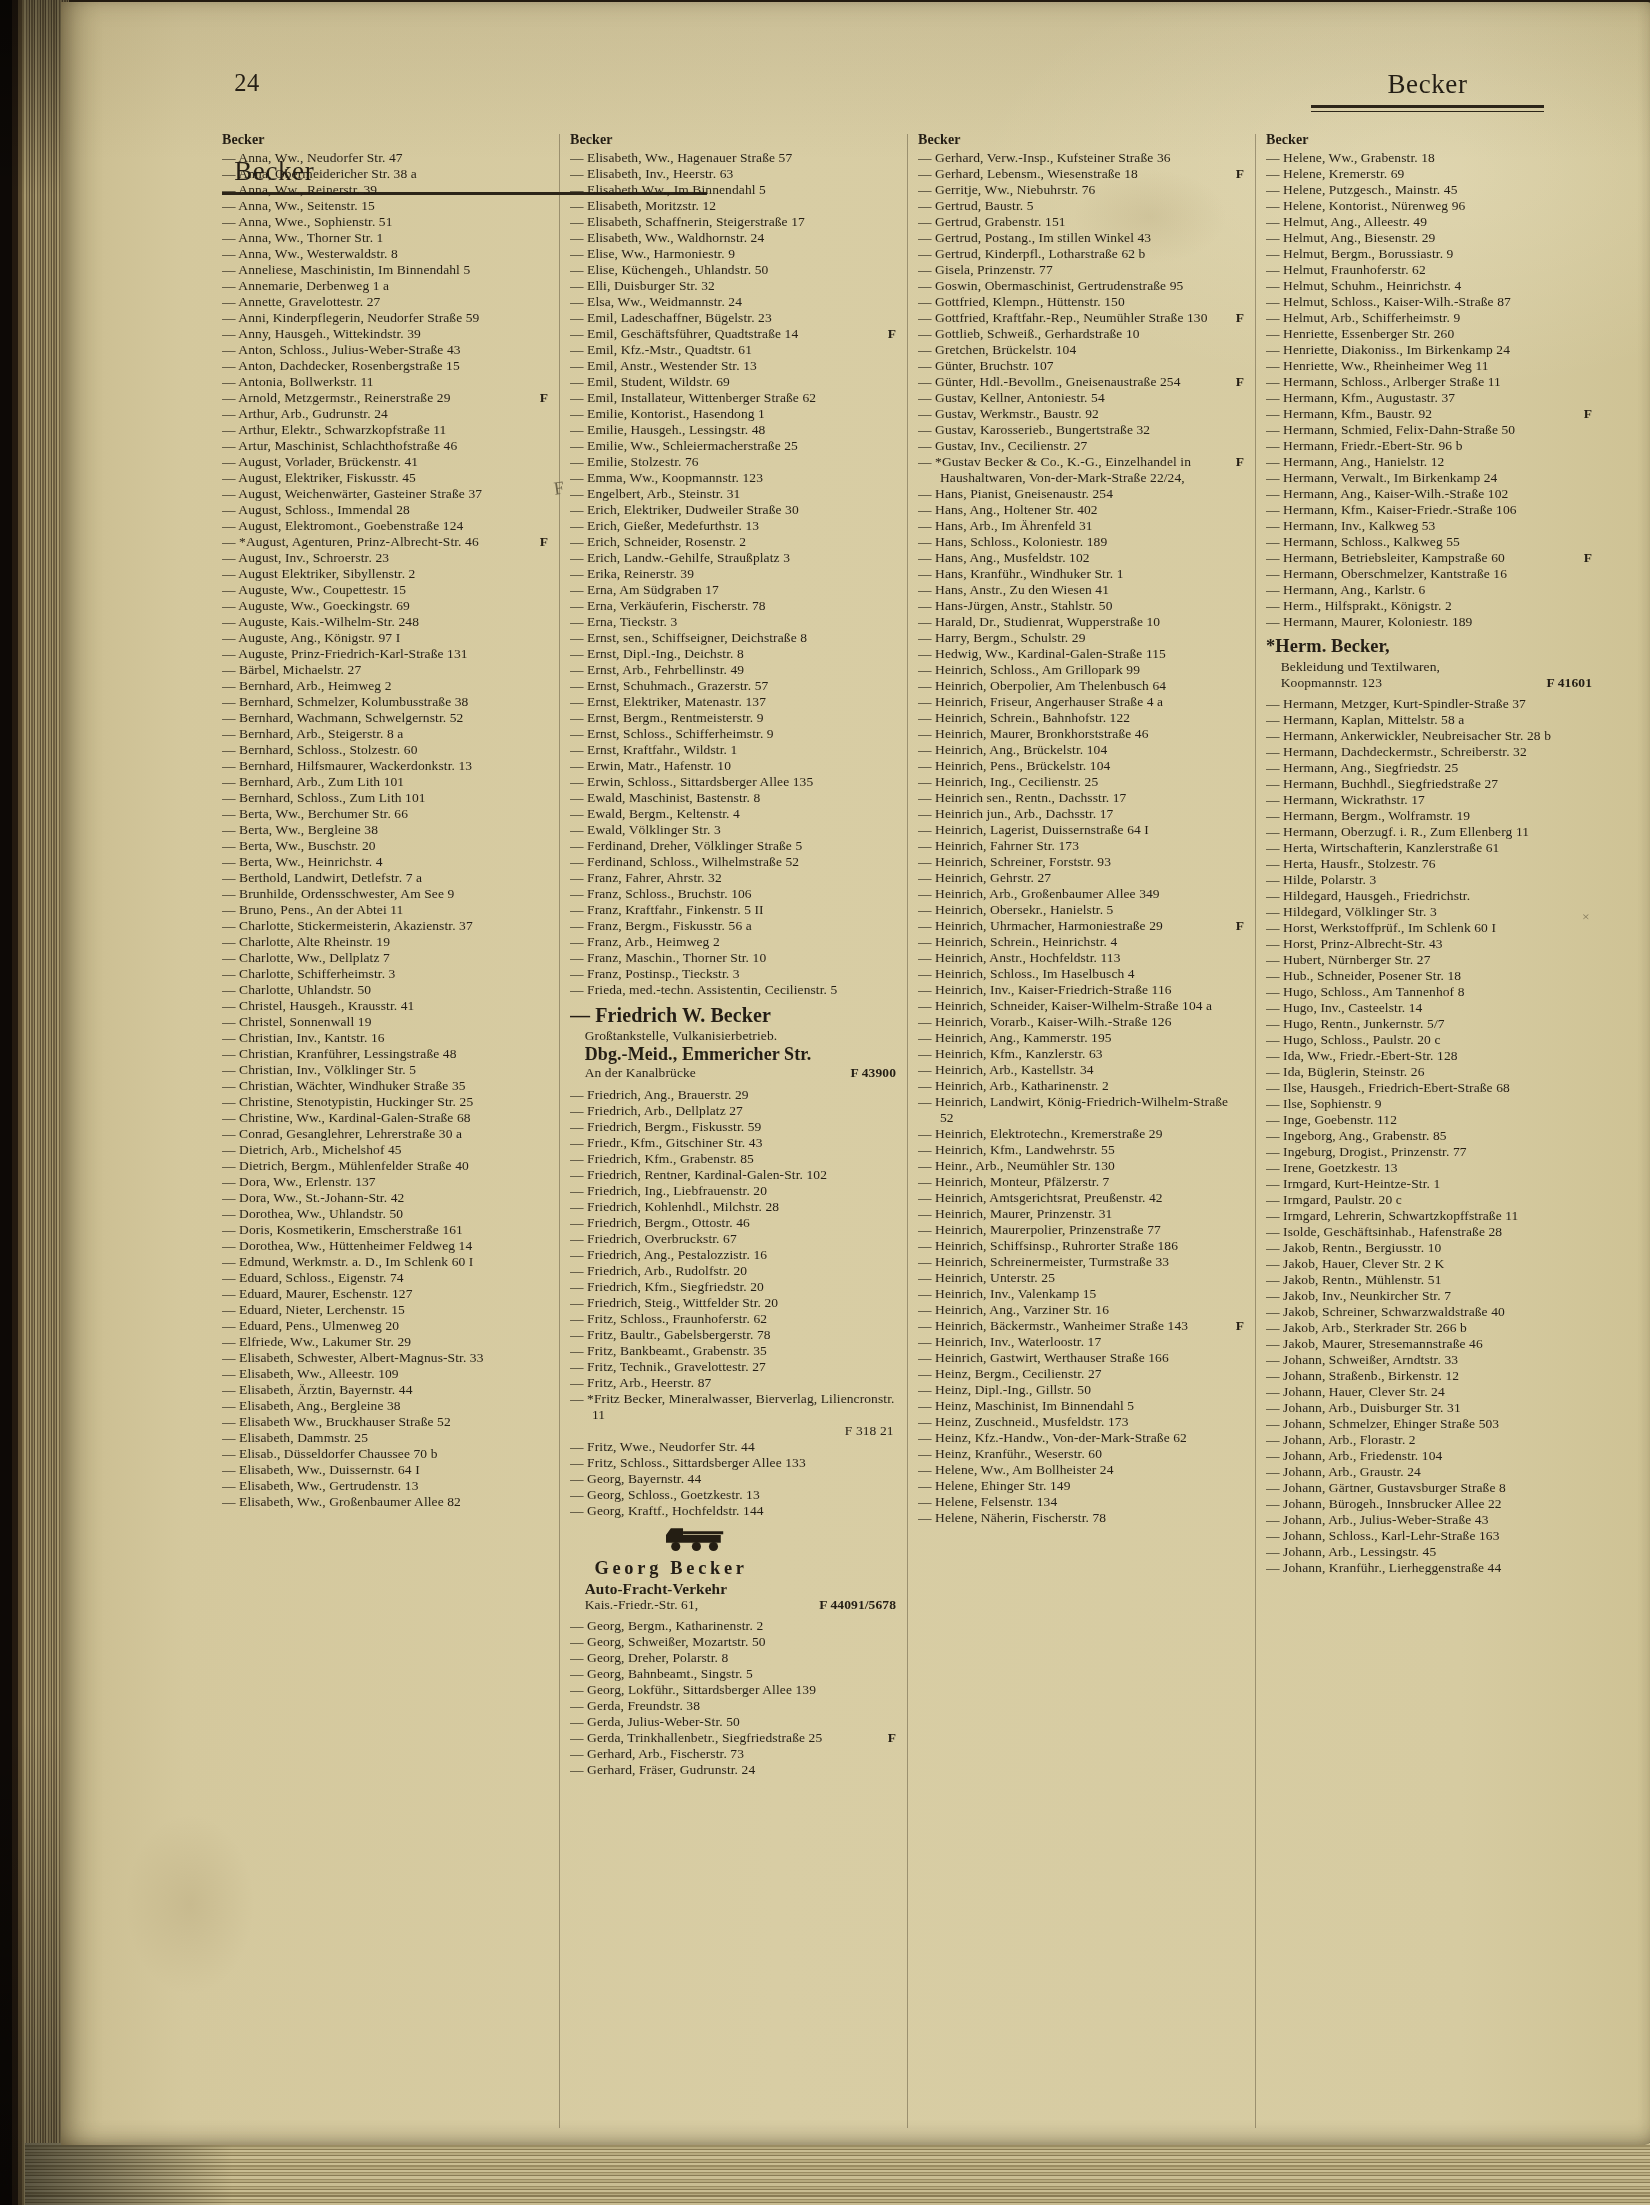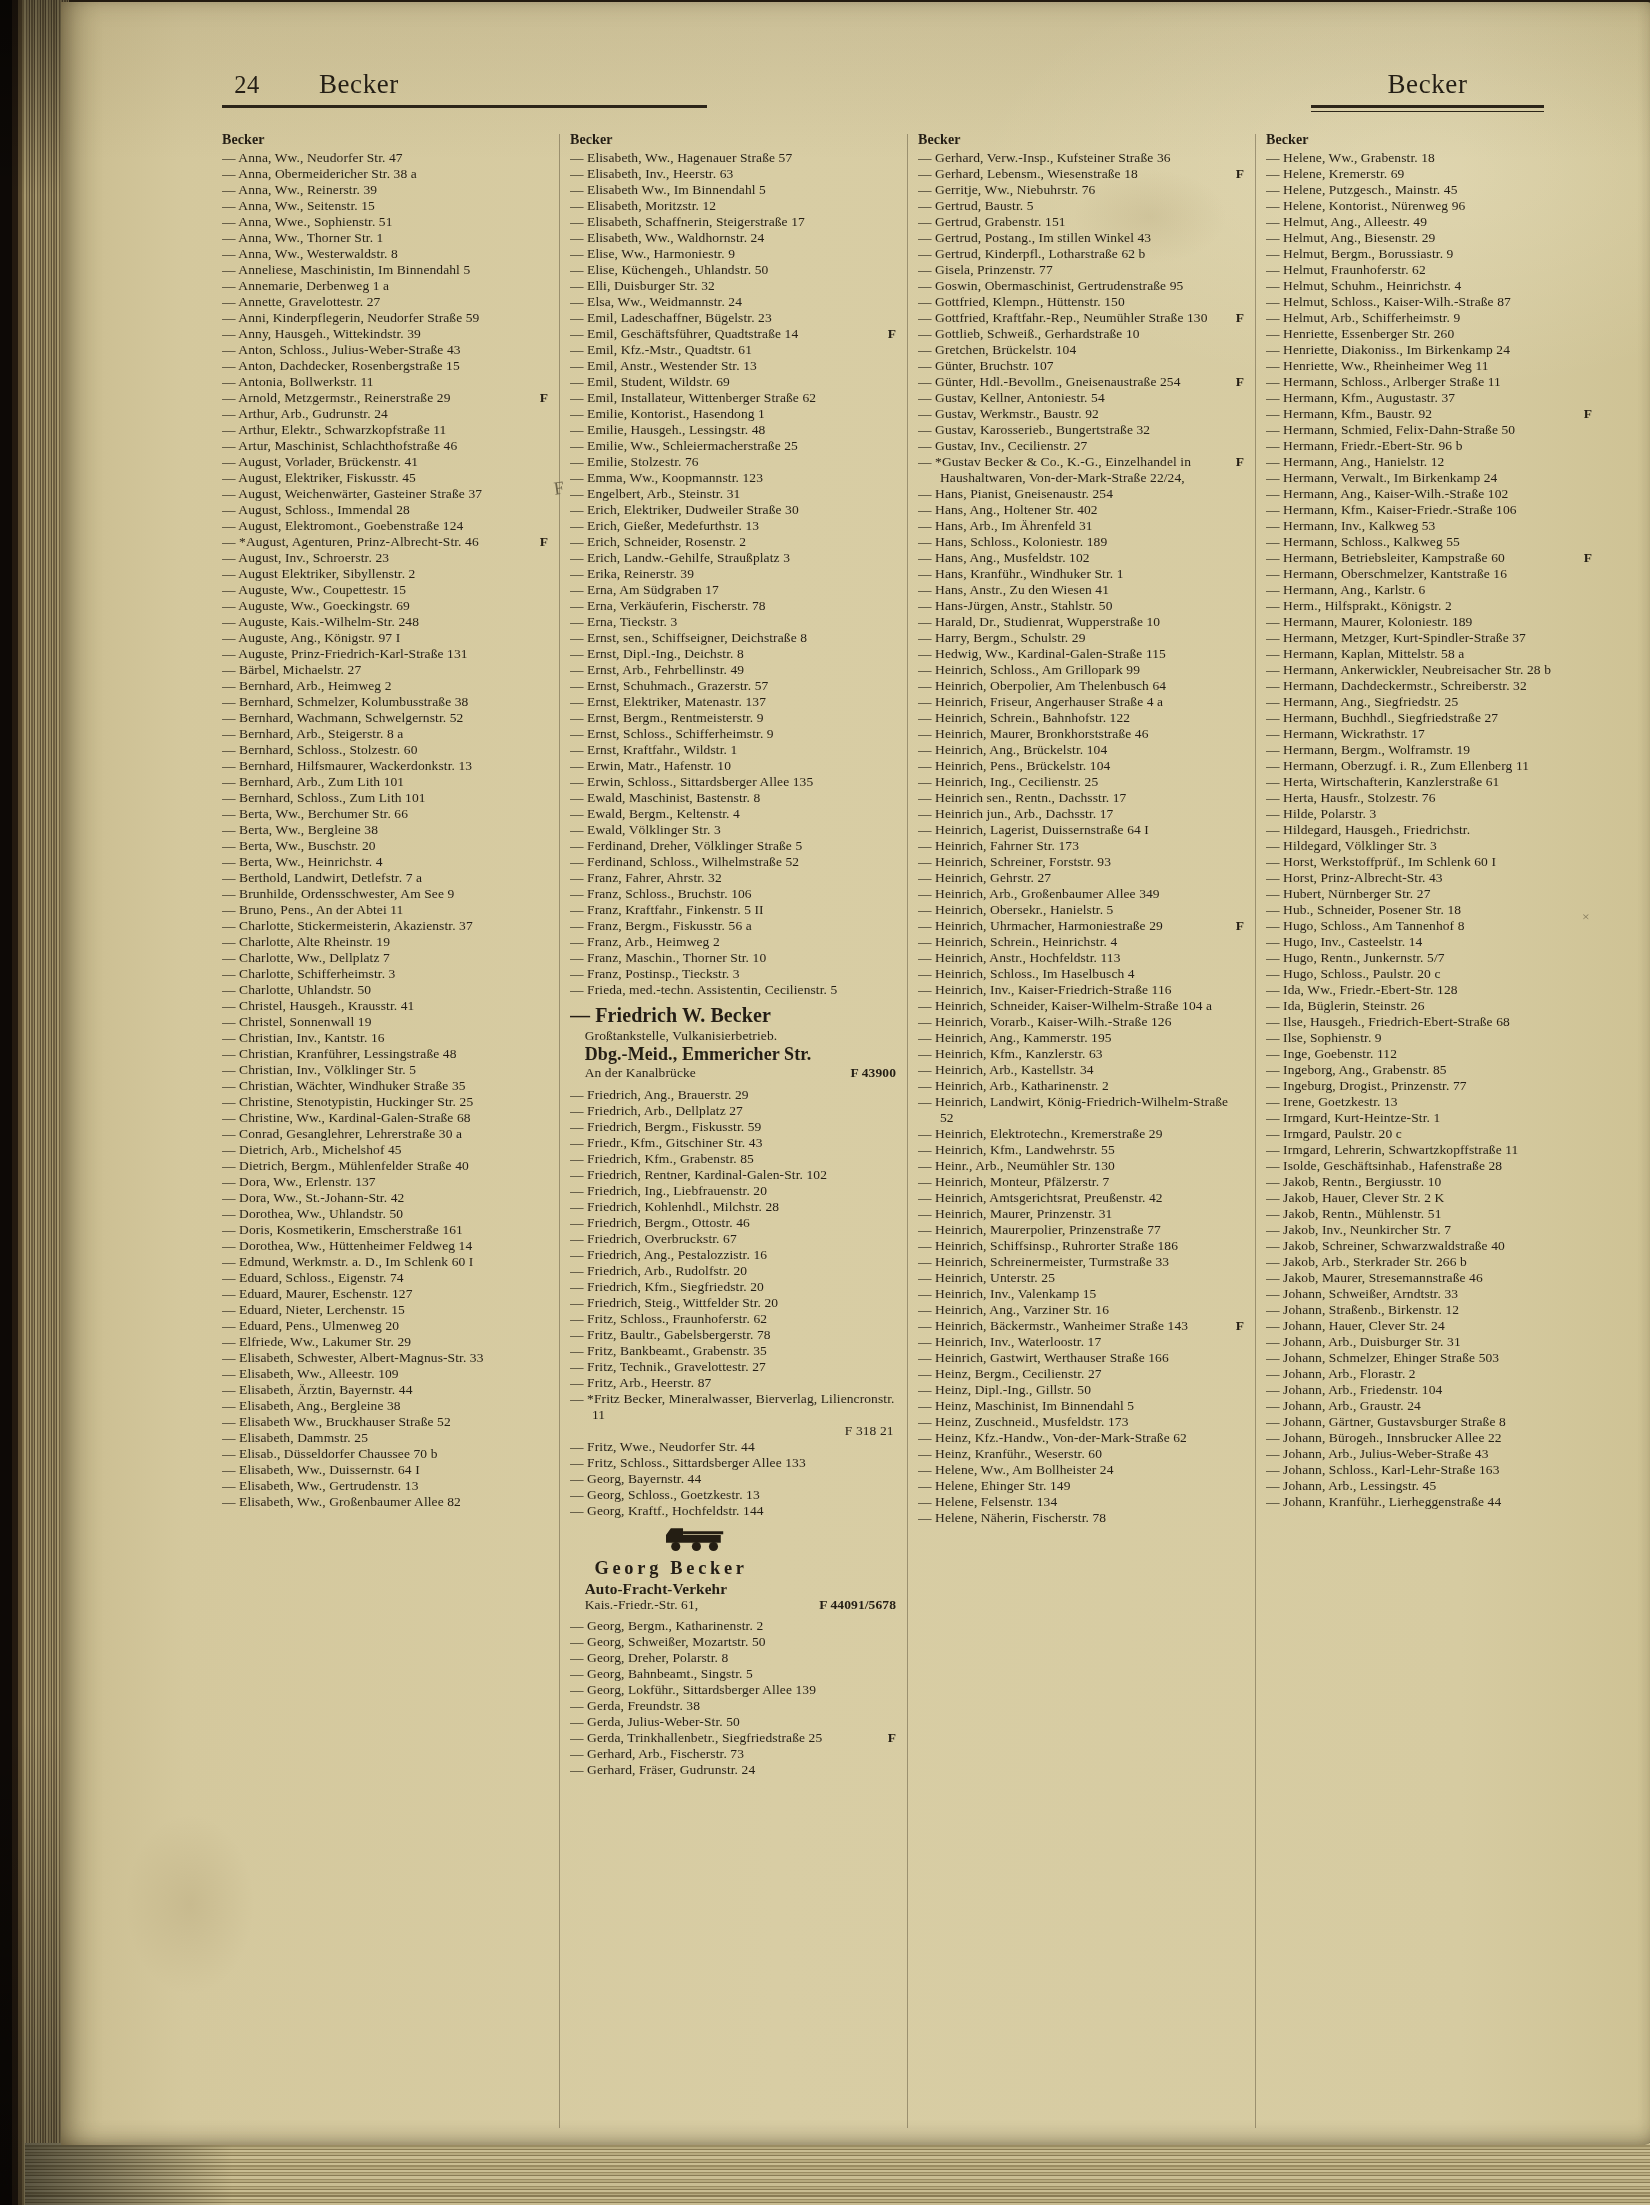--- a/index.html
+++ b/index.html
@@ -25,21 +25,21 @@
       linear-gradient(180deg, rgba(80,60,30,.10), rgba(0,0,0,0) 159px),
       linear-gradient(90deg,#bdb083 0,#cdc094 43px,#d4c89d 122px,#d8cda4 45%,#d6cba1 88%,#cec294 100%);
     box-shadow: inset 16px 0 31px -12.2px rgba(50,38,18,.6),
                 inset 0 -11px 24.5px -13.5px rgba(50,38,18,.45),
                 inset -4.9px 0 18.4px -12.2px rgba(50,38,18,.35);
     border-radius:0 3.7px 6.1px 0;}
   .content{position:absolute;left:161px;top:67px;width:1371px;height:2076px;}
   
   .head{position:relative;height:59px;}
   .head-left{position:absolute;left:0;top:0;width:485px;}
-  .head-left .line1{display:flex;align-items:baseline;gap:59px;padding-left:12.2px;}
+  .head-left .line1{display:flex;align-items:baseline;gap:59px;padding-left:12.2px;flex-direction:column;}
   .pgnum{font-size:24.5px;letter-spacing:0.6px;}
   .rh{font-size:27px;letter-spacing:0.6px;}
   .rule{height:2.4px;background:#2c2519;margin-top:4.9px;}
   .rule.thin{height:1.2px;margin-top:3.1px;}
   .head-right{position:absolute;right:49px;top:0;width:233px;text-align:center;}
   
   .columns{position:relative;display:flex;gap:22px;margin-top:3.7px;}
   .col{flex:0 0 326px;width:326px;height:2001px;overflow:hidden;font-size:13.5px;line-height:16px;letter-spacing:0.1px;}
   .colhead{font-weight:bold;font-size:14px;margin-bottom:2.4px;}
   .entry{padding-left:22px;text-indent:-22px;}
@@ -404,20 +404,25 @@
             <div class="entry">— Hermann, Verwalt., Im Birkenkamp 24</div>
             <div class="entry">— Hermann, Ang., Kaiser-Wilh.-Straße 102</div>
             <div class="entry">— Hermann, Kfm., Kaiser-Friedr.-Straße 106</div>
             <div class="entry">— Hermann, Inv., Kalkweg 53</div>
             <div class="entry">— Hermann, Schloss., Kalkweg 55</div>
             <div class="entry"><span class="f">F</span>— Hermann, Betriebsleiter, Kampstraße 60</div>
             <div class="entry">— Hermann, Oberschmelzer, Kantstraße 16</div>
             <div class="entry">— Hermann, Ang., Karlstr. 6</div>
             <div class="entry">— Herm., Hilfsprakt., Königstr. 2</div>
             <div class="entry">— Hermann, Maurer, Koloniestr. 189</div>
+            <div class="ad">
+              <div class="ad-name">*Herm. Becker,</div>
+              <div class="ad-line">Bekleidung und Textilwaren,</div>
+              <div class="ad-line"><span class="f">F 41601</span>Koopmannstr. 123</div>
+            </div>
             <div class="entry">— Hermann, Metzger, Kurt-Spindler-Straße 37</div>
             <div class="entry">— Hermann, Kaplan, Mittelstr. 58 a</div>
             <div class="entry">— Hermann, Ankerwickler, Neubreisacher Str. 28 b</div>
             <div class="entry">— Hermann, Dachdeckermstr., Schreiberstr. 32</div>
             <div class="entry">— Hermann, Ang., Siegfriedstr. 25</div>
             <div class="entry">— Hermann, Buchhdl., Siegfriedstraße 27</div>
             <div class="entry">— Hermann, Wickrathstr. 17</div>
             <div class="entry">— Hermann, Bergm., Wolframstr. 19</div>
             <div class="entry">— Hermann, Oberzugf. i. R., Zum Ellenberg 11</div>
             <div class="entry">— Herta, Wirtschafterin, Kanzlerstraße 61</div>

